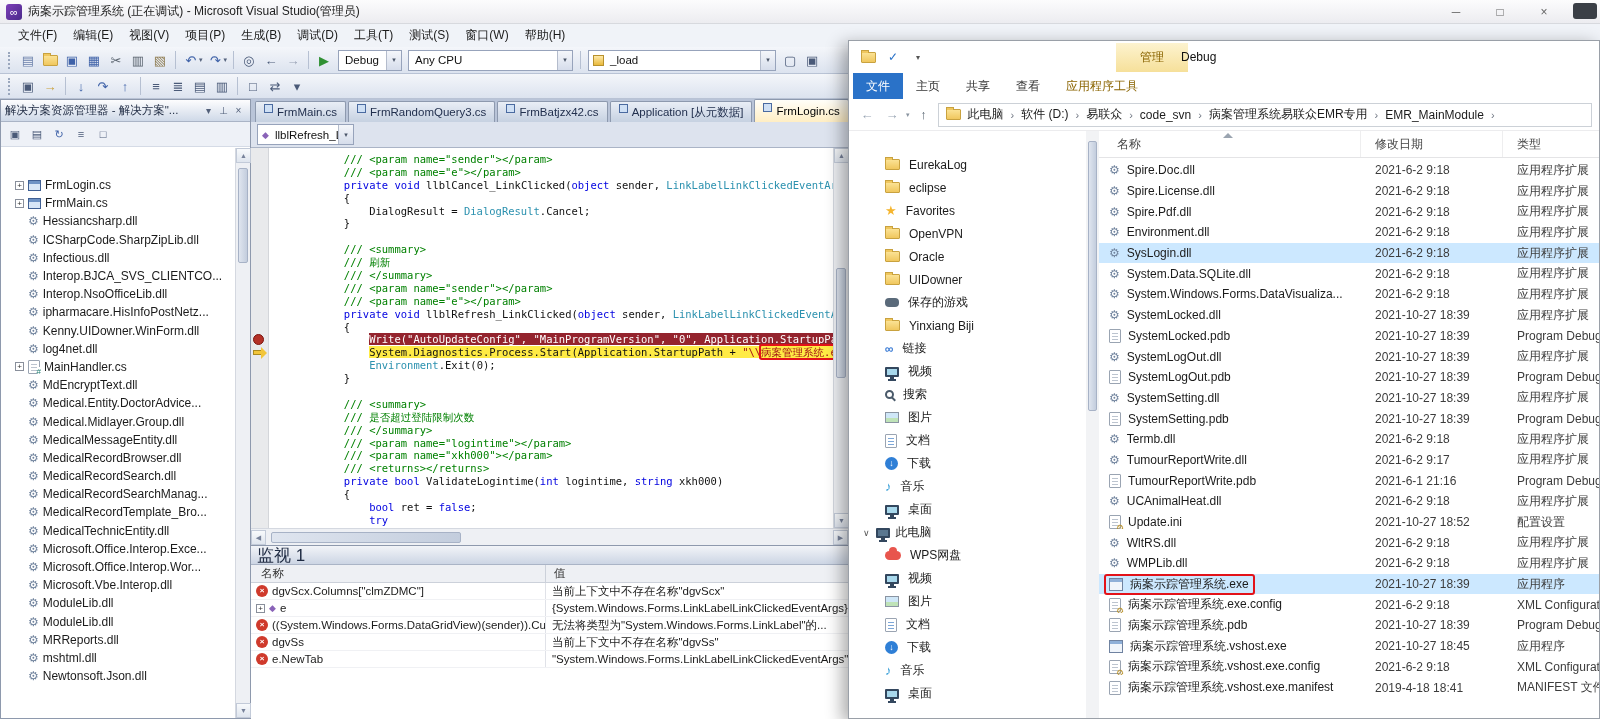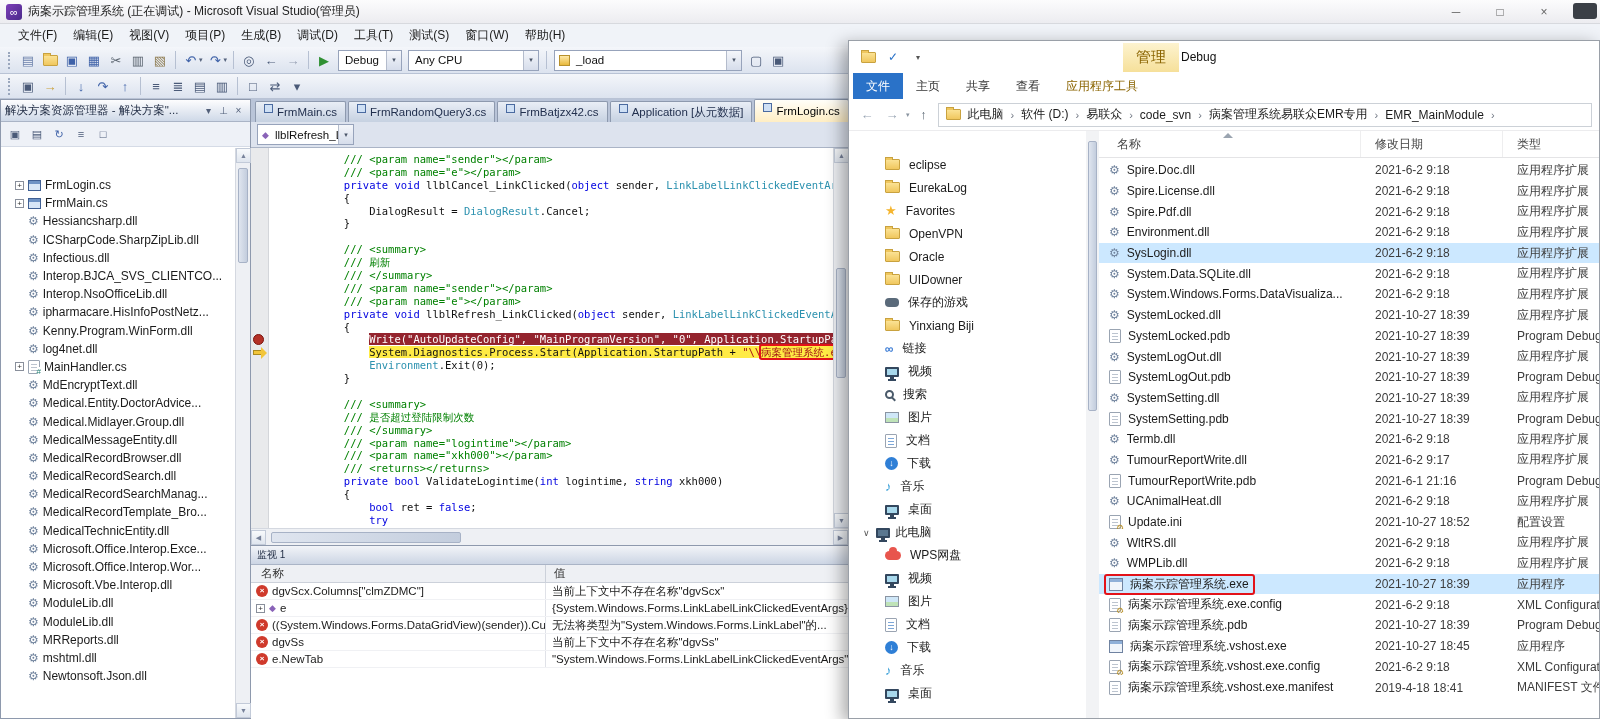--- a/index.html
+++ b/index.html
@@ -81,35 +81,35 @@
 
   .sbv{position:absolute;background:#eef0f4;border-left:1px solid #d4d8e0}
   .sbh{position:absolute;background:#eef0f4;border-top:1px solid #d4d8e0}
   .sb-arr{position:absolute;width:15px;height:15px;display:flex;align-items:center;justify-content:center;font-size:7px;color:#77829a;background:linear-gradient(#f8fafc,#dfe5ee);border:1px solid #c2cad8}
   .sb-thumb{position:absolute;background:linear-gradient(90deg,#dfe5ef,#c3cddd);border:1px solid #a7b2c6;border-radius:2px}
 
   #code-vscroll{right:0;top:49px;width:15px;height:380px}
   #code-hscroll{left:0;right:0;top:429px;height:17px}
 
   #watch{position:absolute;left:0;right:0;top:446px;bottom:0;background:#fff;border-top:1px solid #8e99ad}
-  #watch-title{height:19px;background:linear-gradient(#f2f4f8,#ccd5e4);border-bottom:1px solid #aab4c6;font-size:10px;display:flex;align-items:center;padding-left:6px;color:#1e2a42}
+  #watch-title{height:19px;background:linear-gradient(#f2f4f8,#ccd5e4);border-bottom:1px solid #aab4c6;font-size:17px;display:flex;align-items:center;padding-left:6px;color:#1e2a42}
   #watch-header{height:18px;background:#eef0f4;border-bottom:1px solid #ccd1da;display:flex;font-size:11.5px;color:#333}
   #watch-header .wh1{flex:0 0 295px;padding-left:10px;border-right:1px solid #ccd1da;display:flex;align-items:center}
   #watch-header .wh2{flex:1;padding-left:8px;display:flex;align-items:center}
   .wrow{display:flex;height:17px;border-bottom:1px solid #f0f1f4;font-size:11.5px}
   .wname{flex:0 0 295px;display:flex;align-items:center;gap:4px;padding-left:5px;border-right:1px solid #e0e2e8;overflow:hidden;white-space:nowrap}
   .wval{flex:1;display:flex;align-items:center;padding-left:6px;overflow:hidden;white-space:nowrap}
   .w-err{flex:0 0 12px;width:12px;height:12px;border-radius:50%;background:#cf3a2c;color:#fff;font-size:8px;line-height:12px;text-align:center;font-weight:bold}
   .w-dia{color:#8a63b8;font-size:9px}
 
   
   #fx{position:absolute;left:848px;top:40px;width:752px;height:679px;background:#fff;border:1px solid #9aa0a8;box-shadow:-6px 4px 16px rgba(0,0,0,.33)}
   #fx-top{position:relative;height:32px;display:flex;align-items:center;gap:7px;padding-left:10px}
   .qat-ico{display:inline-flex;align-items:center;justify-content:center;width:18px;height:18px;font-size:12px}
-  #fx-manage{position:absolute;left:274px;top:2px;width:56px;height:29px;background:linear-gradient(#fdf3cf,#f6e09a);color:#8a6400;display:flex;align-items:center;justify-content:center;font-size:15px}
+  #fx-manage{position:absolute;left:267px;top:2px;width:72px;height:29px;background:linear-gradient(#fdf3cf,#f6e09a);color:#8a6400;display:flex;align-items:center;justify-content:center;font-size:12px}
   #fx-wintitle{position:absolute;left:332px;top:9px;font-size:12px;color:#111}
   #fx-tabs{height:26px;display:flex;align-items:stretch;padding-left:4px}
   .ftab{display:flex;align-items:center;padding:0 13px;font-size:12px;color:#333}
   .ftab.ft-file{background:#2a72c8;color:#fff}
   .ftab.ft-ctx{color:#8a6400}
   #fx-addr{height:32px;display:flex;align-items:center;gap:3px;padding:0 7px;border-bottom:1px solid #ececee}
   .navbtn{width:22px;height:22px;border-radius:50%;display:flex;align-items:center;justify-content:center;font-size:13px;color:#9aa6b4}
   .navbtn.up{color:#55626f;border-radius:3px}
   .navdd{font-size:7px;color:#8a94a0}
   #fx-crumbbox{flex:1;height:24px;border:1px solid #ccd1d7;display:flex;align-items:center;gap:1px;padding:0 7px;overflow:hidden;white-space:nowrap}
@@ -199,21 +199,21 @@
       <span class="tsep"></span>
       <span class="tbico" style="color: rgb(74, 90, 120);">◎</span>
       <span class="tbico" style="color: rgb(74, 90, 120);">←</span>
       <span class="tbico" style="color: rgb(154, 164, 182);">→</span>
       <span class="tsep"></span>
       <span class="tbico" style="color: rgb(47, 144, 50);">▶</span>
       <span class="combo" style="width: 64px;">
         <span class="combo-text">Debug</span>
         <span class="combo-btn">▾</span>
       </span>
-      <span class="combo" style="width: 131px;">
+      <span class="combo" style="width: 165px;">
         <span class="combo-text">Any CPU</span>
         <span class="combo-btn">▾</span>
       </span>
       <span class="tsep"></span>
       <span class="combo" style="width: 188px;">
         <span class="gold-chip"></span>
         <span class="combo-text">_load</span>
         <span class="combo-btn">▾</span>
       </span>
       <span class="tbico" style="color: rgb(74, 90, 120);">▢</span>
@@ -287,21 +287,21 @@
           <span class="st-label">Interop.NsoOfficeLib.dll</span>
         </div>
         <div class="st-row">
           <span class="exp-sp"></span>
           <span class="i-gear">⚙</span>
           <span class="st-label">ipharmacare.HisInfoPostNetz...</span>
         </div>
         <div class="st-row">
           <span class="exp-sp"></span>
           <span class="i-gear">⚙</span>
-          <span class="st-label">Kenny.Program.WinForm.dll</span>
+          <span class="st-label">Kenny.UIDowner.WinForm.dll</span>
         </div>
         <div class="st-row">
           <span class="exp-sp"></span>
           <span class="i-gear">⚙</span>
           <span class="st-label">log4net.dll</span>
         </div>
         <div class="st-row">
           <span class="expander">+</span>
           <span class="i-page cs"></span>
           <span class="st-label">MainHandler.cs</span>
@@ -649,25 +649,25 @@
         <span class="crumb">病案管理系统易联众EMR专用</span>
         <span class="crumb-sep">›</span>
         <span class="crumb">EMR_MainModule</span>
         <span class="crumb-sep">›</span>
       </div>
   </div>
   <div id="fx-body">
     <div id="fx-nav">
         <div class="nav-item">
           <span class="i-folder"></span>
+          <span>EurekaLog</span>
+        </div>
+        <div class="nav-item">
+          <span class="i-folder"></span>
           <span>eclipse</span>
-        </div>
-        <div class="nav-item">
-          <span class="i-folder"></span>
-          <span>EurekaLog</span>
         </div>
         <div class="nav-item">
           <span class="i-star">★</span>
           <span>Favorites</span>
         </div>
         <div class="nav-item">
           <span class="i-folder"></span>
           <span>OpenVPN</span>
         </div>
         <div class="nav-item">

